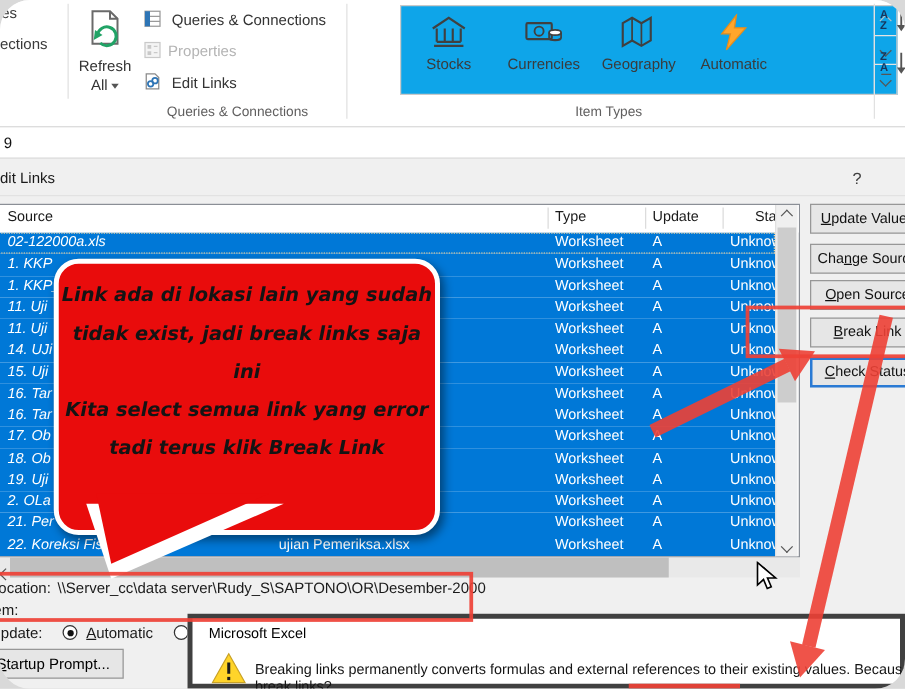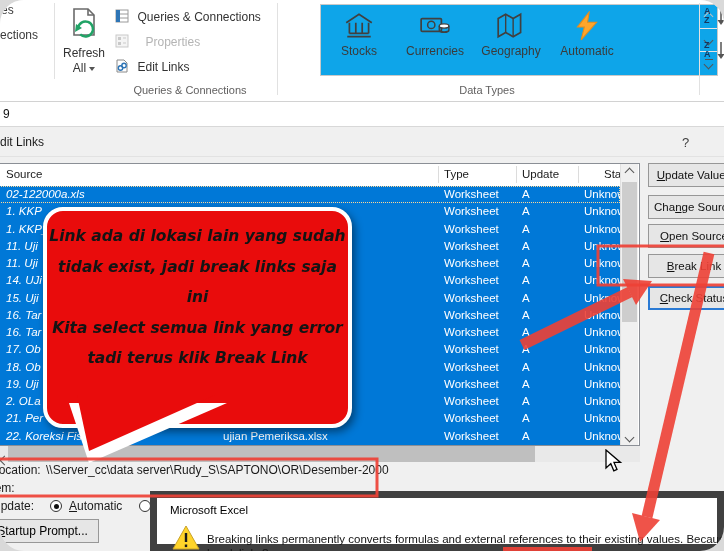--- a/index.html
+++ b/index.html
@@ -50,21 +50,21 @@
   .act-btn{left:648px;width:92px;height:24px;background:#e6e6e6;border:1px solid #979797;box-sizing:border-box;font-size:11.5px;color:#111;display:flex;align-items:center;justify-content:center;white-space:nowrap;}
   #btn-update{top:163px;} #btn-change{top:195px;} #btn-open{top:224px;} #btn-break{top:254px;}
   #btn-check{top:286px;border:2px solid #2a7ad4;}
   .u{text-decoration:underline;}
   
   .fld-label{font-size:12px;color:#1a1a1a;white-space:nowrap;}
   .radio{width:12px;height:12px;border:1px solid #333;border-radius:50%;background:#fff;box-sizing:border-box;}
   .radio .dot{position:absolute;left:2.5px;top:2.5px;width:5px;height:5px;border-radius:50%;background:#111;}
   #startup-btn{left:-14px;top:519px;width:113px;height:24px;background:#e6e6e6;border:1px solid #979797;box-sizing:border-box;font-size:12px;display:flex;align-items:center;justify-content:center;}
   
-  #msgbox{left:150px;top:491px;width:574px;height:60px;background:#fff;border:7px solid #404040;box-sizing:border-box;}
+  #msgbox{left:150px;top:491px;width:574px;height:60px;background:#fff;border:4px solid #404040;box-sizing:border-box;}
   #msg-title{position:absolute;left:13px;top:6px;font-size:11.5px;color:#000;}
   #msg-line1{position:absolute;left:50px;top:35px;font-size:11.5px;color:#141414;white-space:nowrap;}
   #msg-line2{position:absolute;left:50px;top:49px;font-size:11.5px;color:#141414;white-space:nowrap;}
   
   #bubble{left:43px;top:207px;width:309px;height:221px;background:#e90c0c;border:4px solid #fff;border-radius:20px;box-sizing:border-box;z-index:40;box-shadow:3px 4px 8px rgba(0,0,0,.45);}
   #bubble-text{position:absolute;left:0;top:10px;width:100%;text-align:center;font-family:"DejaVu Sans", sans-serif;font-style:italic;font-weight:600;font-size:15.5px;line-height:30.5px;color:#141414;}
   #bubble-tail{left:55px;top:395px;z-index:41;}
   
   #annot{left:0;top:0;z-index:50;pointer-events:none;}
   #cursor{left:604px;top:449px;z-index:60;pointer-events:none;}
@@ -100,21 +100,21 @@
       <span class="rb-label" style="margin-left:4px;">Queries &amp; Connections</span>
     </div>
     <div class="abs" style="left:115px;top:32px;height:16px;">
       <svg width="14" height="14" viewBox="0 0 14 14" style="vertical-align:-2px;">
         <rect x="1" y="1" width="12" height="12" fill="#f4f4f4" stroke="#c9c9c9"></rect>
         <rect x="3" y="3" width="3" height="3" fill="#c9c9c9"></rect>
           <rect x="3" y="8" width="3" height="3" fill="#c9c9c9"></rect>
         <line x1="8" y1="4" x2="11" y2="4" stroke="#c9c9c9"></line>
           <line x1="8" y1="9" x2="11" y2="9" stroke="#c9c9c9"></line>
       </svg>
-      <span class="rb-label dis" style="margin-left:12px;">Properties</span>
+      <span class="rb-label dis" style="margin-left:1px;">Properties</span>
     </div>
     <div class="abs" style="left:115px;top:57px;height:16px;">
       <svg width="14" height="14" viewBox="0 0 14 14" style="vertical-align:-2px;">
         <path d="M2 1 h7 l3 3 v9 h-10 z" fill="#fff" stroke="#8a8a8a"></path>
         <circle cx="5.5" cy="9" r="2.2" fill="none" stroke="#2e75b6" stroke-width="1.4"></circle>
         <circle cx="9" cy="6.5" r="2.2" fill="none" stroke="#2e75b6" stroke-width="1.4"></circle>
       </svg>
       <span class="rb-label" style="margin-left:4px;">Edit Links</span>
     </div>
     <div class="abs grp-label" style="left:95px;top:84px;width:190px;">Queries &amp; Connections</div>
@@ -156,21 +156,21 @@
           </div>
         <div class="gal-btn">
             <span class="chev down"></span>
           </div>
         <div class="gal-btn" style="flex-direction:column;border-bottom:none;">
             <div style="width:8px;height:1.6px;background:#555;margin-bottom:1px;"></div>
             <span class="chev down"></span>
           </div>
       </div>
     </div>
-    <div class="abs grp-label" style="left:288px;top:84px;width:398px;">Data Types</div>
+    <div class="abs grp-label" style="left:288px;top:84px;width:398px;">Item Types</div>
     <div class="abs vsep" style="left:699px;height:92px;"></div>
 
     <div class="abs" style="left:704px;top:7px;">
       <div class="az-l">A</div>
       <div class="az-l">Z</div>
       <svg class="abs" style="left:12px;top:1px;" width="10" height="18" viewBox="0 0 10 18">
         <line x1="5" y1="0" x2="5" y2="13" stroke="#555" stroke-width="1.5"></line>
           <polygon points="1.5,12 8.5,12 5,17" fill="#555"></polygon>
       </svg>
     </div>

